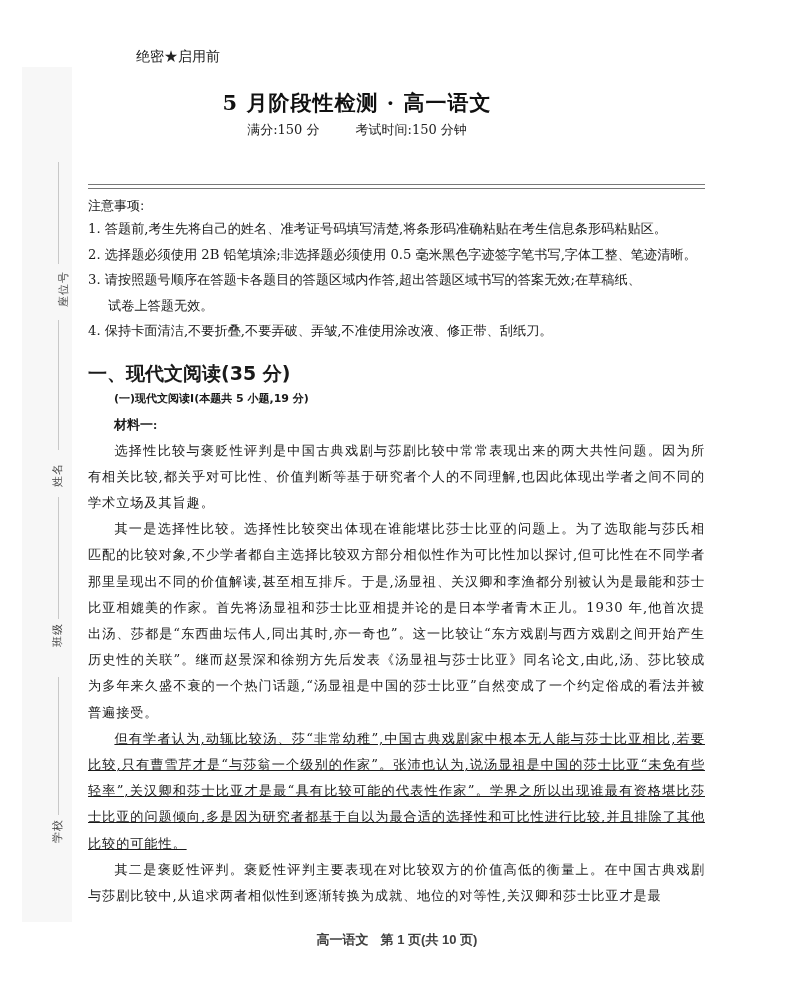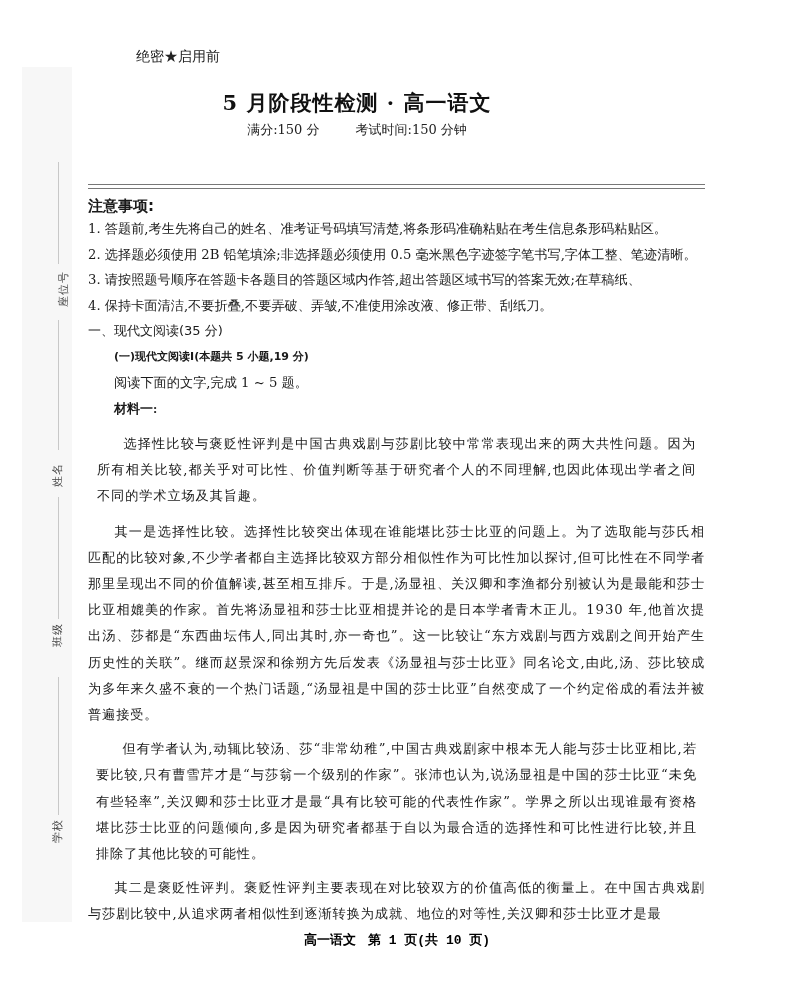--- a/index.html
+++ b/index.html
@@ -38,45 +38,45 @@
   .double-rule {
     position: absolute; left: 88px; top: 184px; width: 617px; height: 3px;
     border-top: 1px solid #777; border-bottom: 1px solid #777;
   }
   .content {
     position: absolute; left: 88px; top: 196px; width: 617px;
     font-size: 13.2px; color: #1a1a1a;
   }
   .notice-head {
     font-family: "DejaVu Sans", "Liberation Sans", sans-serif;
-    font-weight: bold; font-size: 15px; height: 20px; line-height: 20px;
+    font-weight: normal; font-size: 13px; height: 20px; line-height: 20px;
   }
   .notice-item { line-height: 25.5px; }
   .notice-item.indent { padding-left: 20px; }
   .section-head {
     font-family: "DejaVu Sans", "Liberation Sans", sans-serif;
-    font-weight: normal; font-size: 13px; line-height: 26px; margin-top: 0px;
+    font-weight: bold; font-size: 19px; line-height: 26px; margin-top: 16px;
   }
   .sub-head {
     font-family: "DejaVu Sans", "Liberation Sans", sans-serif;
     font-weight: bold; font-size: 11px; line-height: 26px; padding-left: 26px;
   }
   .instruction { line-height: 26px; padding-left: 26px; }
   .material-head {
     font-family: Liberation Serif, serif;
     font-weight: bold; font-size: 13px; line-height: 26px; padding-left: 26px;
   }
   .para {
     text-indent: 2em; line-height: 26.2px; text-align: justify;
     letter-spacing: 0.9px; font-size: 13.2px;
   }
   .footer {
     position: absolute; left: 0; width: 794px; top: 931px; text-align: center;
-    font-family: Liberation Mono, monospace;
-    font-weight: bold; font-size: 13px; color: #000000;
+    font-family: Liberation Sans, sans-serif;
+    font-weight: bold; font-size: 13px; color: #404040;
   }
   .footer .gap { display: inline-block; width: 12px; }
 </style>
 </head>
 <body>
 
 <div class="side-strip"></div>
 
 <div class="side-line" style="top:162px;height:102px;"></div>
 <div class="side-label" style="top:277px;"><span>座位号</span></div>
@@ -93,28 +93,28 @@
   <span>满分:150 分</span><span class="gap"></span><span>考试时间:150 分钟</span>
 </div>
 
 <div class="double-rule"></div>
 
 <div class="content">
   <div class="notice-head">注意事项:</div>
   <div class="notice-item">1. 答题前,考生先将自己的姓名、准考证号码填写清楚,将条形码准确粘贴在考生信息条形码粘贴区。</div>
   <div class="notice-item">2. 选择题必须使用 2B 铅笔填涂;非选择题必须使用 0.5 毫米黑色字迹签字笔书写,字体工整、笔迹清晰。</div>
   <div class="notice-item">3. 请按照题号顺序在答题卡各题目的答题区域内作答,超出答题区域书写的答案无效;在草稿纸、</div>
+  <div class="notice-item indent">试卷上答题无效。</div>
   <div class="notice-item">4. 保持卡面清洁,不要折叠,不要弄破、弄皱,不准使用涂改液、修正带、刮纸刀。</div>
 
   <div class="section-head">一、现代文阅读(35 分)</div>
   <div class="sub-head">(一)现代文阅读Ⅰ(本题共 5 小题,19 分)</div>
-  <div class="instruction">阅读下面的文字,完成 1 ~ 5 题。</div>
   <div class="material-head">材料一:</div>
 
-  <p class="para" style="margin:9px;">选择性比较与褒贬性评判是中国古典戏剧与莎剧比较中常常表现出来的两大共性问题。因为所有相关比较,都关乎对可比性、价值判断等基于研究者个人的不同理解,也因此体现出学者之间不同的学术立场及其旨趣。</p>
+  <p class="para" style="margin:0;">选择性比较与褒贬性评判是中国古典戏剧与莎剧比较中常常表现出来的两大共性问题。因为所有相关比较,都关乎对可比性、价值判断等基于研究者个人的不同理解,也因此体现出学者之间不同的学术立场及其旨趣。</p>
   <p class="para" style="margin:0;">其一是选择性比较。选择性比较突出体现在谁能堪比莎士比亚的问题上。为了选取能与莎氏相匹配的比较对象,不少学者都自主选择比较双方部分相似性作为可比性加以探讨,但可比性在不同学者那里呈现出不同的价值解读,甚至相互排斥。于是,汤显祖、关汉卿和李渔都分别被认为是最能和莎士比亚相媲美的作家。首先将汤显祖和莎士比亚相提并论的是日本学者青木正儿。1930 年,他首次提出汤、莎都是“东西曲坛伟人,同出其时,亦一奇也”。这一比较让“东方戏剧与西方戏剧之间开始产生历史性的关联”。继而赵景深和徐朔方先后发表《汤显祖与莎士比亚》同名论文,由此,汤、莎比较成为多年来久盛不衰的一个热门话题,“汤显祖是中国的莎士比亚”自然变成了一个约定俗成的看法并被普遍接受。</p>
-  <p class="para" style="margin:8px;">但有学者认为,动辄比较汤、莎“非常幼稚”,中国古典戏剧家中根本无人能与莎士比亚相比,若要比较,只有曹雪芹才是“与莎翁一个级别的作家”。张沛也认为,说汤显祖是中国的莎士比亚“未免有些轻率”,关汉卿和莎士比亚才是最“具有比较可能的代表性作家”。学界之所以出现谁最有资格堪比莎士比亚的问题倾向,多是因为研究者都基于自以为最合适的选择性和可比性进行比较,并且排除了其他比较的可能性。</p>
+  <p class="para" style="margin:0;text-decoration:underline;">但有学者认为,动辄比较汤、莎“非常幼稚”,中国古典戏剧家中根本无人能与莎士比亚相比,若要比较,只有曹雪芹才是“与莎翁一个级别的作家”。张沛也认为,说汤显祖是中国的莎士比亚“未免有些轻率”,关汉卿和莎士比亚才是最“具有比较可能的代表性作家”。学界之所以出现谁最有资格堪比莎士比亚的问题倾向,多是因为研究者都基于自以为最合适的选择性和可比性进行比较,并且排除了其他比较的可能性。</p>
   <p class="para" style="margin:0;">其二是褒贬性评判。褒贬性评判主要表现在对比较双方的价值高低的衡量上。在中国古典戏剧与莎剧比较中,从追求两者相似性到逐渐转换为成就、地位的对等性,关汉卿和莎士比亚才是最</p>
 </div>
 
 <div class="footer">
   <span>高一语文</span><span class="gap"></span><span>第 1 页(共 10 页)</span>
 </div>
 
 </body></html>

